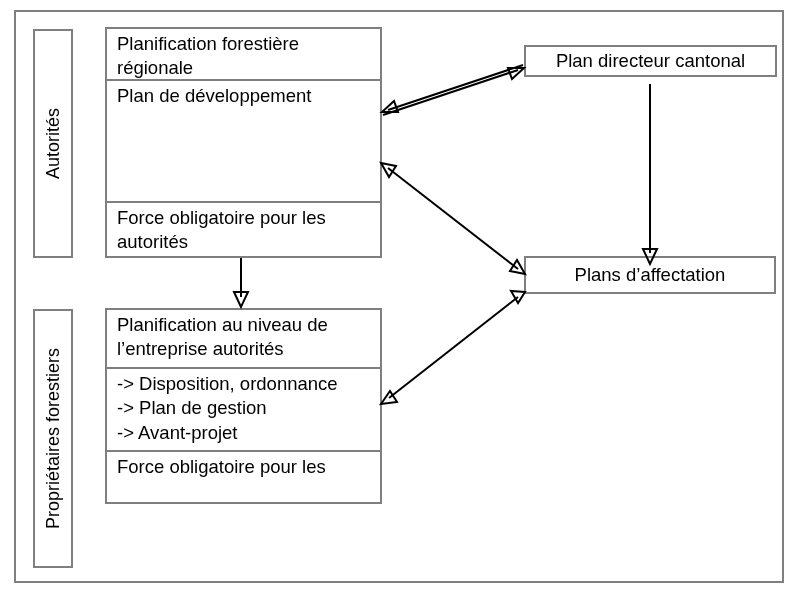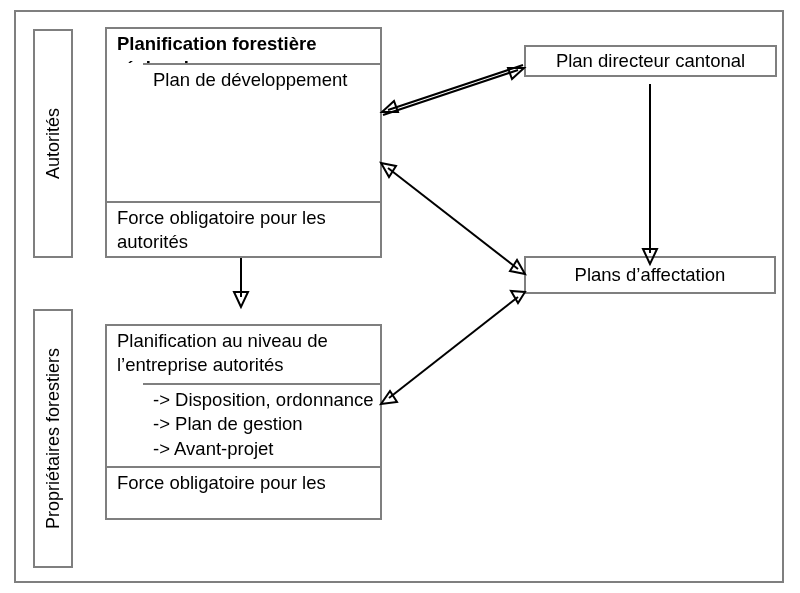--- a/index.html
+++ b/index.html
@@ -59,21 +59,21 @@
     line-height: 1.32;
     color: #000000;
     overflow: hidden;
   }
   .cell + .cell {
     border-top: 2px solid #7f7f7f;
   }
   .cell .line {
     white-space: nowrap;
   }
-  .cell.grow { flex: 1 1 auto; margin-left: 36px; }
+  .cell.grow { flex: 1 1 auto; }
   .node-box {
     position: absolute;
     border: 2px solid #7f7f7f;
     box-sizing: border-box;
     background: #ffffff;
     display: flex;
     align-items: center;
     justify-content: center;
     font-size: 18.5px;
     color: #000000;
@@ -99,38 +99,38 @@
 
 <div id="diagram-root">
 
   <div class="outer-frame"></div>
 
   <div class="side-label" style="left:33px; top:29px; width:40px; height:229px;">
     <span>Autorités</span>
   </div>
 
   <div class="stack-box" style="left:105px; top:27px; width:277px; height:231px;">
-    <div class="cell" style="height:34px;font-weight:bold;">
+    <div class="cell" style="height:50px;">
       <div class="line">Planification forestière</div>
       <div class="line">régionale</div>
     </div>
     <div class="cell grow">
       <div class="line">Plan de développement</div>
     </div>
     <div class="cell" style="height:55px;">
       <div class="line">Force obligatoire pour les</div>
       <div class="line">autorités</div>
     </div>
   </div>
 
   <div class="side-label" style="left:33px; top:309px; width:40px; height:259px;">
     <span>Propriétaires forestiers</span>
   </div>
 
-  <div class="stack-box" style="left:105px; top:324px; width:277px; height:196px;">
+  <div class="stack-box" style="left:105px; top:308px; width:277px; height:196px;">
     <div class="cell" style="height:57px;">
       <div class="line">Planification au niveau de</div>
       <div class="line">l’entreprise autorités</div>
     </div>
     <div class="cell grow">
       <div class="line">-&gt; Disposition, ordonnance</div>
       <div class="line">-&gt; Plan de gestion</div>
       <div class="line">-&gt; Avant-projet</div>
     </div>
     <div class="cell" style="height:52px;">

